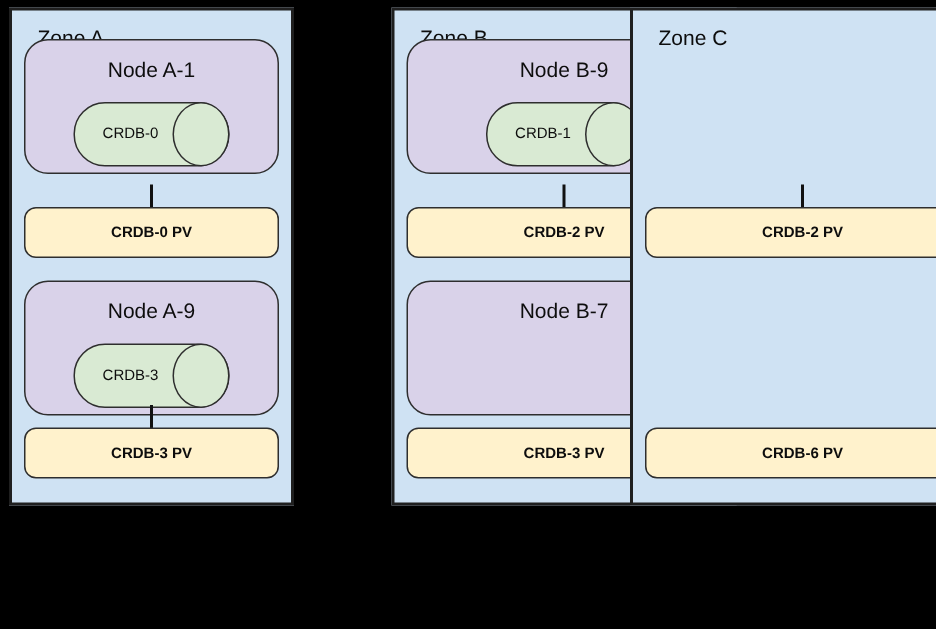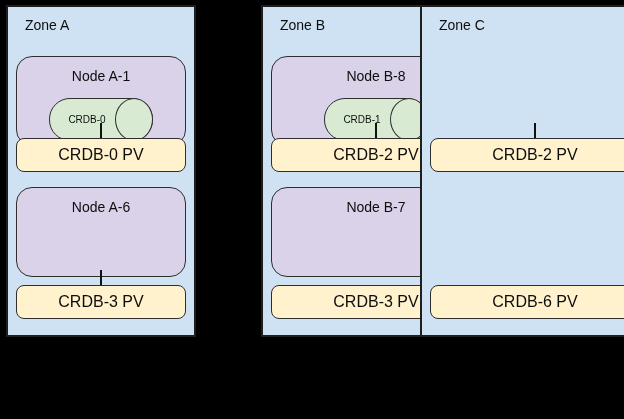--- a/index.html
+++ b/index.html
@@ -43,21 +43,21 @@
     line-height:18px;
   }
   .node{
     position:absolute;
     left:8px;right:8px;
     height:90px;
     background:var(--node-fill);
     border:1px solid var(--border);
     border-radius:16px;
   }
-  .node.row1{top:49px;padding-left:13px;}
+  .node.row1{top:19px;padding-left:13px;}
   .node.row2{top:180px;}
   .node-label{
     position:absolute;
     top:10px;left:0;right:0;
     text-align:center;
     font-size:14px;
     line-height:18px;
   }
   .cyl{
     position:absolute;
@@ -94,21 +94,22 @@
   .pv{
     position:absolute;
     left:8px;right:8px;
     height:34px;
     background:var(--pv-fill);
     border:1px solid var(--border);
     border-radius:8px;
     display:flex;
     align-items:center;
     justify-content:center;
-    font-size:16px;
+    font-size:10px;
+    font-weight:bold;
   }
   .pv.row1{top:131px;}
   .pv.row2{top:278px;}
   .connector{
     position:absolute;
     left:calc(50% - 1px);
     width:2px;
     background:var(--line);
   }
   .connector.row1{top:116px;height:16px;}
@@ -127,31 +128,36 @@
       <div class="cyl">
         <div class="cyl-body"></div>
         <div class="cyl-cap"></div>
         <div class="cyl-label">CRDB-0</div>
       </div>
     </div>
     <div class="connector row1"></div>
     <div class="pv row1">CRDB-0 PV</div>
 
     <div class="node row2">
-      <div class="node-label">Node A-6</div>
+      <div class="node-label">Node A-9</div>
+      <div class="cyl">
+        <div class="cyl-body"></div>
+        <div class="cyl-cap"></div>
+        <div class="cyl-label">CRDB-3</div>
+      </div>
     </div>
     <div class="connector row2"></div>
     <div class="pv row2">CRDB-3 PV</div>
   </div>
 
   <div class="zone zone-b">
     <div class="zone-label">Zone B</div>
 
     <div class="node row1">
-      <div class="node-label">Node B-8</div>
+      <div class="node-label">Node B-9</div>
       <div class="cyl">
         <div class="cyl-body"></div>
         <div class="cyl-cap"></div>
         <div class="cyl-label">CRDB-1</div>
       </div>
     </div>
     <div class="connector row1"></div>
     <div class="pv row1">CRDB-2 PV</div>
 
     <div class="node row2">

